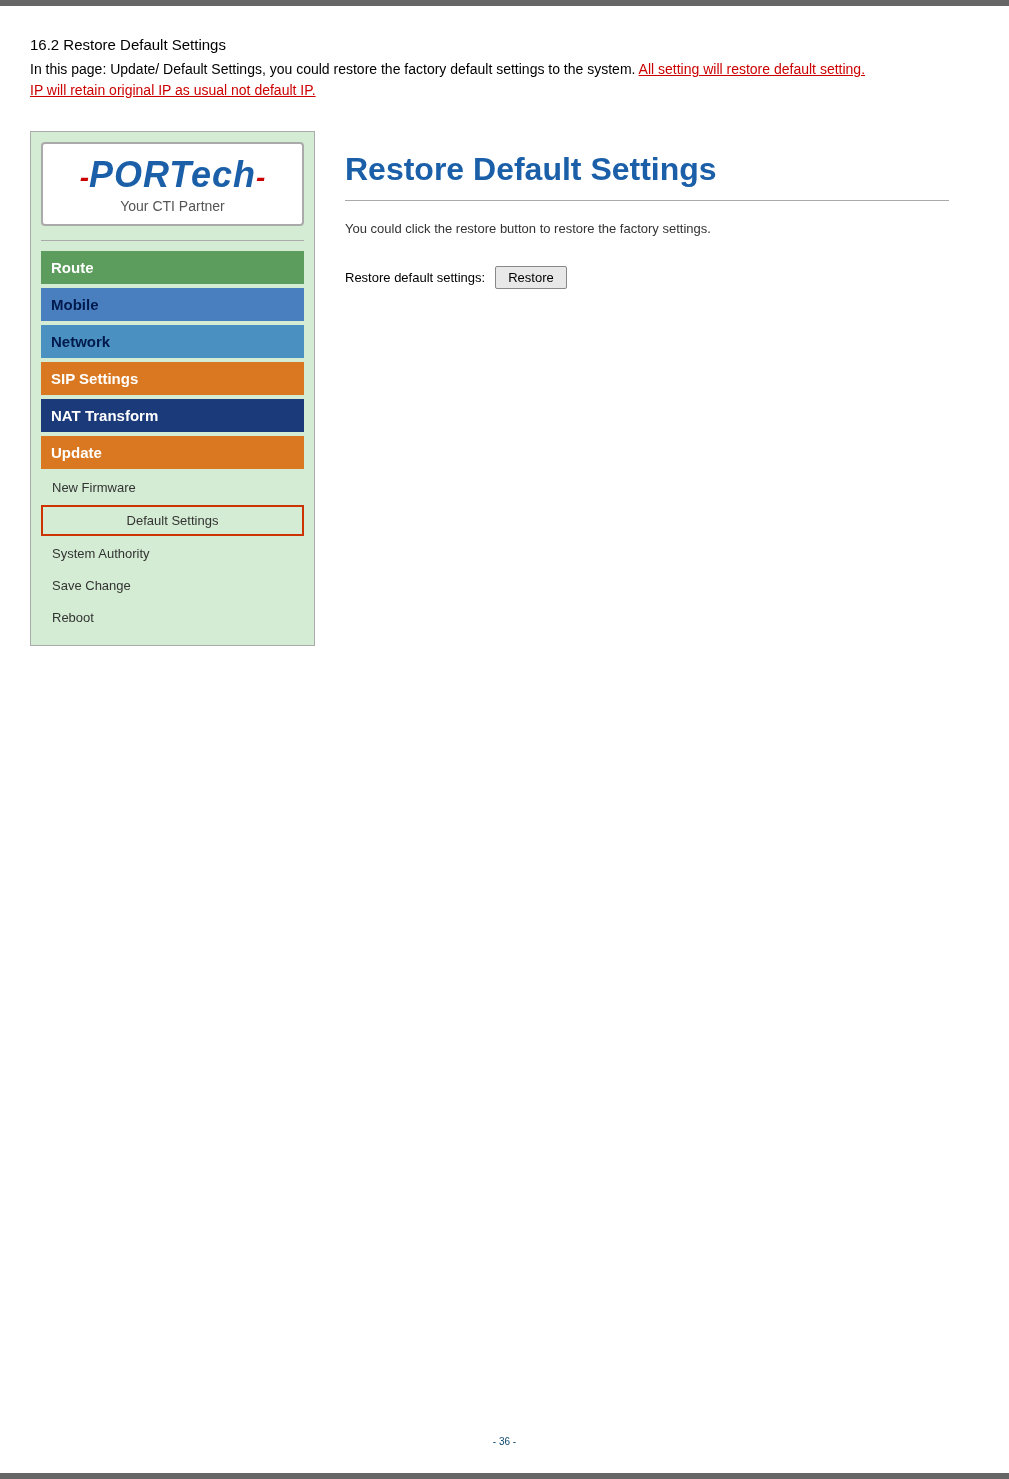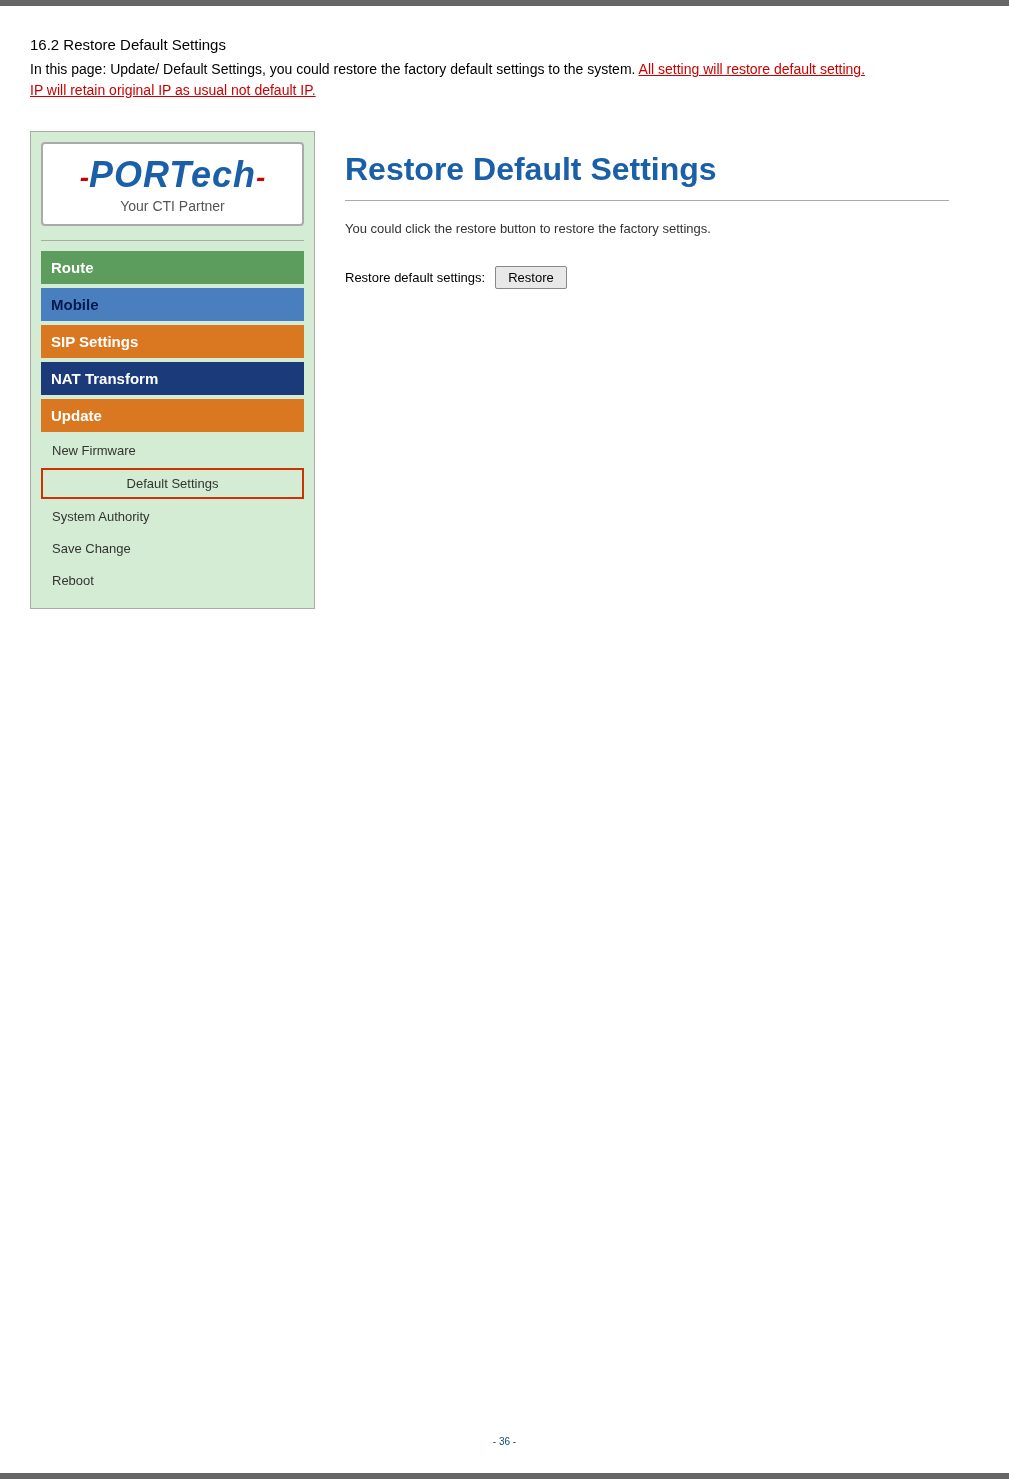--- a/index.html
+++ b/index.html
@@ -227,20 +227,21 @@
         <div>
           <span class="logo-dash">-</span><span class="logo-text-portech">PORTech</span><span class="logo-dash">-</span>
         </div>
         <div class="logo-sub">Your CTI Partner</div>
       </div>
 
       <hr class="sidebar-divider">
 
       <button class="nav-item nav-bold-green">Route</button>
       <button class="nav-item nav-bold-blue">Mobile</button>
+      <button class="nav-item nav-bold-teal">Network</button>
       <button class="nav-item nav-bold-orange">SIP Settings</button>
       <button class="nav-item nav-bold-darkblue">NAT Transform</button>
       <button class="nav-item nav-bold-orange2">Update</button>
 
       <button class="nav-sub-item nav-sub-item-default">New Firmware</button>
       <button class="nav-sub-item nav-sub-item-active">Default Settings</button>
       <button class="nav-sub-item nav-sub-item-default">System Authority</button>
       <button class="nav-sub-item nav-sub-item-default">Save Change</button>
       <button class="nav-sub-item nav-sub-item-default">Reboot</button>
     </div>

